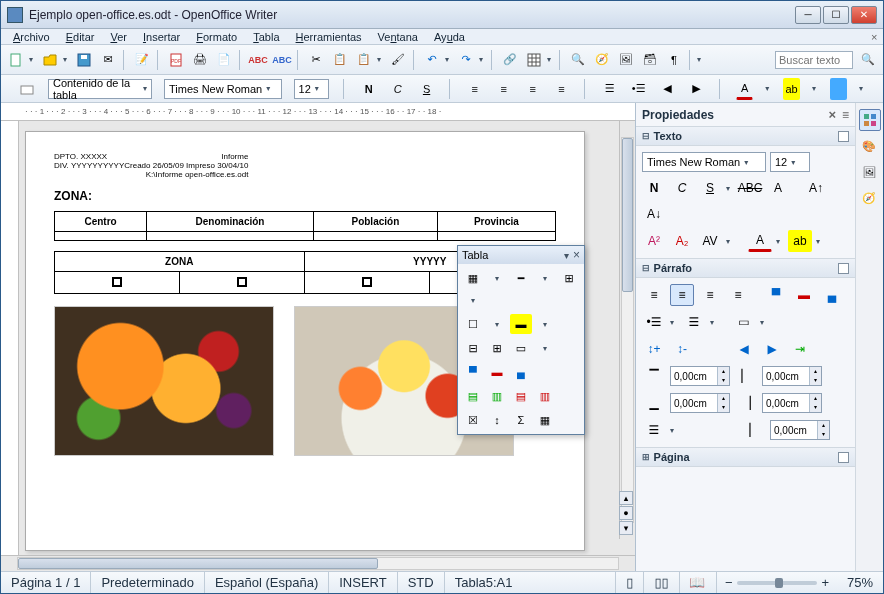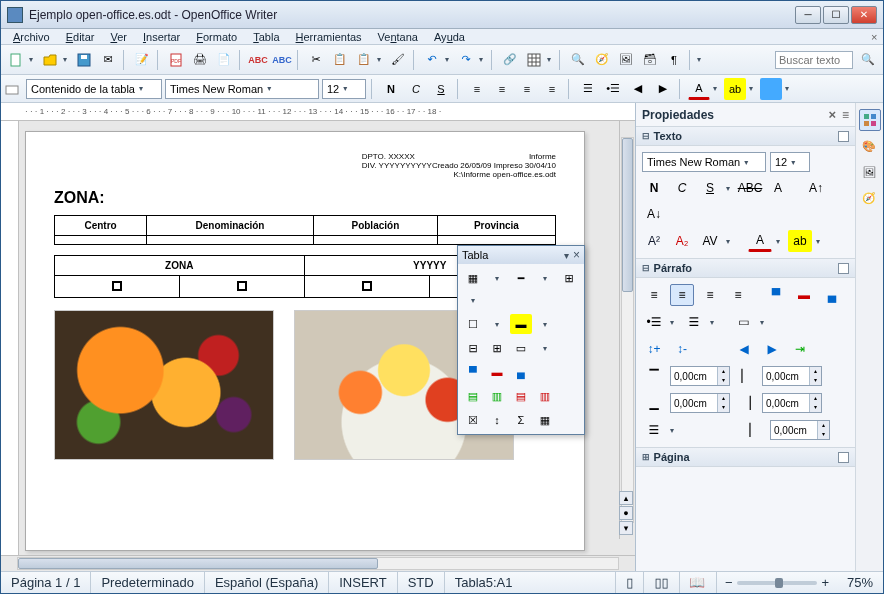--- a/index.html
+++ b/index.html
@@ -15,32 +15,32 @@
 .menubar span { padding:2px 8px; color:#123; }
 .menubar span u { text-decoration:underline; }
 .menubar .closex { margin-left:auto; width:16px; height:16px; text-align:center; color:#666; }
 .toolbar { background:linear-gradient(#f6f9fc,#e6edf5); height:30px; display:flex; align-items:center; padding:2px 4px; border-bottom:1px solid #c0ccd8; gap:2px; }
 .tbtn { width:22px; height:22px; border:1px solid transparent; display:flex; align-items:center; justify-content:center; border-radius:2px; }
 .tsep { width:4px; height:20px; border-left:1px solid #b0c0d0; margin:0 2px; }
 .tdrop { width:8px; display:flex; align-items:center; }
 .tdrop::after { content:"▾"; font-size:8px; color:#456; }
 .search { margin-left:auto; display:flex; align-items:center; gap:4px; }
 .search input { width:78px; height:18px; border:1px solid #a0b0c0; font-size:11px; padding:0 3px; }
-.fmt-toolbar { background:linear-gradient(#f6f9fc,#e6edf5); height:28px; display:flex; align-items:center; padding:2px 0; border-bottom:1px solid #c0ccd8; gap:3px; }
+.fmt-toolbar { background:linear-gradient(#f6f9fc,#e6edf5); height:28px; display:flex; align-items:center; padding:2px 18px; border-bottom:1px solid #c0ccd8; gap:12px; }
 .combo { border:1px solid #8ea0b4; background:#fff; height:20px; display:flex; align-items:center; padding:0 4px; font-size:11px; }
 .combo .arr { margin-left:4px; font-size:8px; color:#456; }
 .main { flex:1; display:flex; overflow:hidden; background:#e8e8e8; position:relative; }
 .editor { flex:1; display:flex; flex-direction:column; overflow:hidden; position:relative; }
 .hruler { height:18px; background:#fff; border-bottom:1px solid #c0c0c0; display:flex; align-items:center; font-size:8px; color:#555; padding-left:24px; white-space:nowrap; overflow:hidden; }
 .doc-area { flex:1; background:#e8e8e8; overflow:hidden; position:relative; padding:10px 0 0 24px; }
 .vruler { position:absolute; left:0; top:0; bottom:0; width:18px; background:#fff; border-right:1px solid #c0c0c0; }
 .page { background:#fff; width:560px; border:1px solid #aaa; box-shadow:2px 2px 4px rgba(0,0,0,0.15); padding:20px 28px; font-size:10px; color:#000; position:relative; min-height:420px; }
-.page .hdr { display:flex; justify-content:flex-end; font-size:8px; margin-bottom:10px; }
+.page .hdr { display:flex; justify-content:flex-start; font-size:8px; margin-bottom:10px; }
 .page .hdr .r { text-align:right; }
-.page h3 { font-size:16px; margin:8px 0; font-weight:bold; }
+.page h3 { font-size:12px; margin:8px 0; font-weight:bold; }
 .tbl { width:100%; border-collapse:collapse; margin:6px 0 10px; }
 .tbl th, .tbl td { border:1px solid #000; padding:4px 6px; font-size:10px; text-align:center; }
 .tbl th { font-weight:bold; }
 .tbl2 td { height:22px; }
 .chk { display:inline-block; width:10px; height:10px; border:2px solid #000; }
 .images { display:flex; gap:20px; margin-top:12px; }
 .img { width:220px; height:150px; background:#888; border:1px solid #ccc; }
 .img1 { background: radial-gradient(circle at 30% 40%, #ff9020 0 24%, transparent 25%), radial-gradient(circle at 60% 55%, #ffb030 0 22%, transparent 23%), radial-gradient(circle at 75% 30%, #c02020 0 10%, transparent 11%), radial-gradient(circle at 20% 75%, #50a030 0 10%, transparent 11%), radial-gradient(circle at 82% 70%, #602060 0 8%, transparent 9%), #403020; }
 .img2 { background: radial-gradient(circle at 50% 40%, #ffe060 0 18%, transparent 19%), radial-gradient(circle at 30% 55%, #ff8030 0 12%, transparent 13%), radial-gradient(circle at 70% 60%, #e04020 0 12%, transparent 13%), radial-gradient(ellipse at 50% 75%, #f0f0e8 0 40%, transparent 41%), #d0c8b8; }
 .hscroll { height:16px; background:#e8e8e8; border-top:1px solid #c0c0c0; display:flex; }
@@ -380,21 +380,21 @@
               <div class="tdrop"></div>
             <div class="sbtn">
                 <s>ABC</s>
               </div>
             <div class="sbtn">A</div>
             <div class="ssep"></div>
             <div class="sbtn">A↑</div>
             <div class="sbtn">A↓</div>
           </div>
           <div class="row">
-            <div class="sbtn" style="color:#0f172a">A²</div>
+            <div class="sbtn" style="color:#be185d">A²</div>
             <div class="sbtn" style="color:#c00">A₂</div>
             <div class="sbtn">AV</div>
               <div class="tdrop"></div>
             <div class="ssep"></div>
             <div class="sbtn" style="border-bottom:3px solid #c00">A</div>
               <div class="tdrop"></div>
             <div class="sbtn" style="background:#ff0">ab</div>
               <div class="tdrop"></div>
           </div>
         </div>

